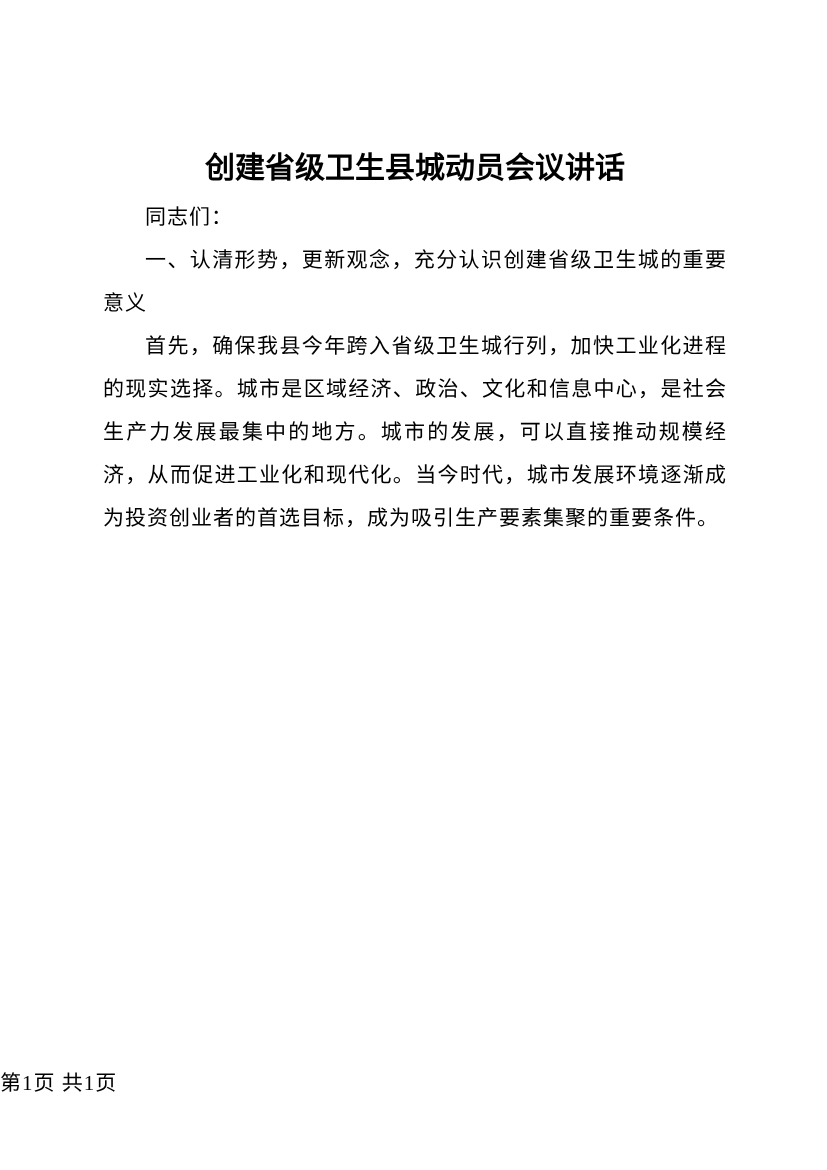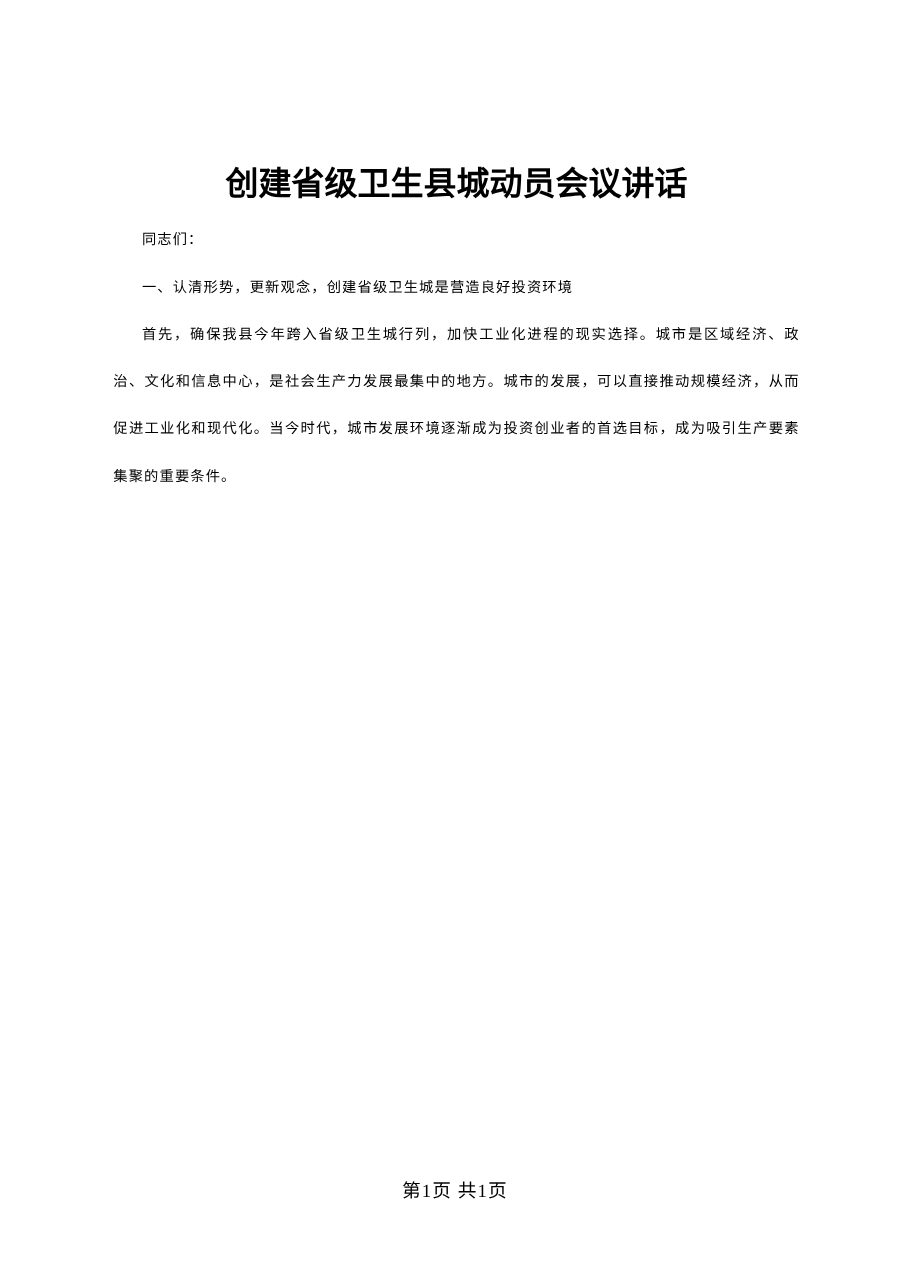--- a/index.html
+++ b/index.html
@@ -30,44 +30,44 @@
     margin: 0 0 8px 0;
     font-size: 30px;
     line-height: 40px;
     font-weight: bold;
     text-align: center;
     letter-spacing: 0;
     white-space: nowrap;
   }
   .para {
     margin: 0;
-    font-size: 13px;
+    font-size: 21px;
     line-height: 43px;
     letter-spacing: 1px;
     text-align: justify;
     text-indent: 2em;
     word-break: break-all;
     font-family: Liberation Serif, serif;
   }
   .page-footer {
     position: absolute;
     left: 0;
     top: 1072px;
     width: 100%;
-    text-align: center;
-    font-size: 17px;
+    text-align: left;
+    font-size: 21px;
     line-height: 22px;
     letter-spacing: 1px;
     color: #000000;
   }
 </style>
 </head>
 <body>
 
 <div class="page">
   <div class="content">
     <h1 class="doc-title">创建省级卫生县城动员会议讲话</h1>
     <p class="para">同志们：</p>
-    <p class="para">一、认清形势，更新观念，创建省级卫生城是营造良好投资环境</p>
+    <p class="para">一、认清形势，更新观念，充分认识创建省级卫生城的重要意义</p>
     <p class="para">首先，确保我县今年跨入省级卫生城行列，加快工业化进程的现实选择。城市是区域经济、政治、文化和信息中心，是社会生产力发展最集中的地方。城市的发展，可以直接推动规模经济，从而促进工业化和现代化。当今时代，城市发展环境逐渐成为投资创业者的首选目标，成为吸引生产要素集聚的重要条件。</p>
   </div>
   <div class="page-footer">第1页 共1页</div>
 </div>
 
 </body></html>

